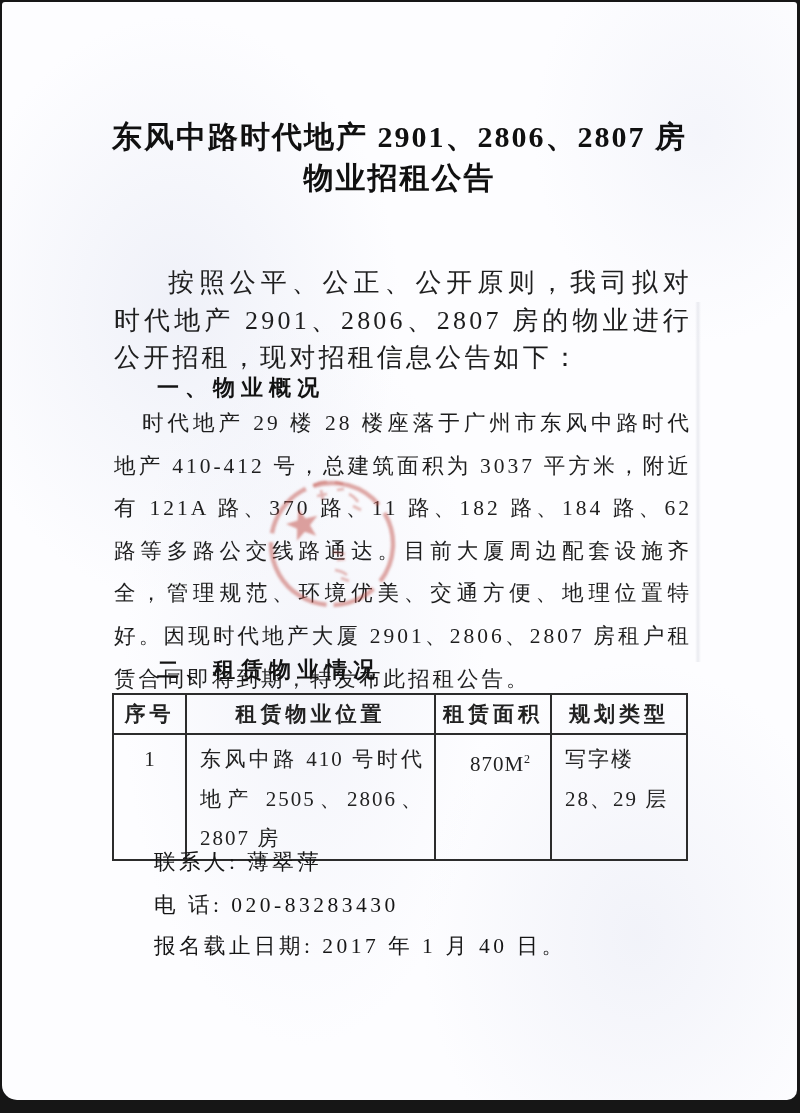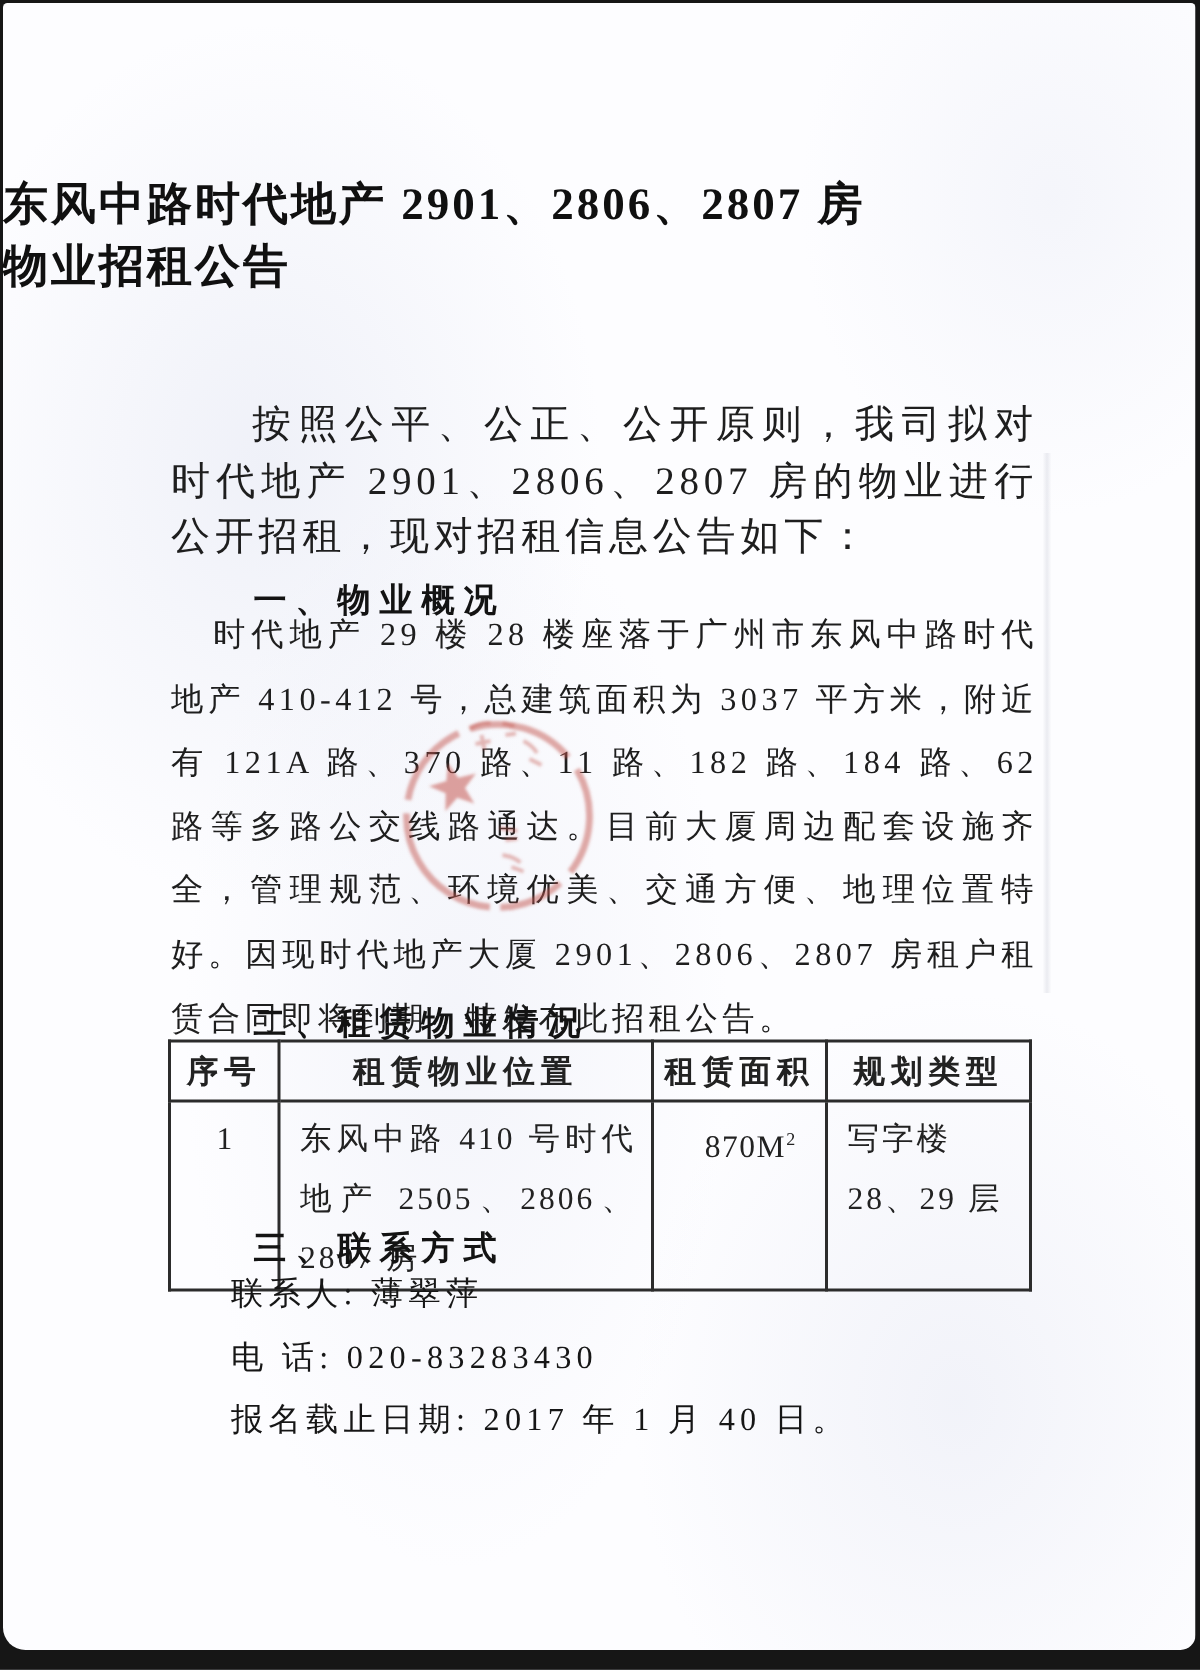--- a/index.html
+++ b/index.html
@@ -21,31 +21,31 @@
       #fdfdff;
     border-radius:3px 3px 10px 15px;
     color:#1e1e1e;
   }
   .fold-shadow{
     position:absolute; right:96px; top:300px; width:6px; height:360px;
     background:linear-gradient(to right, transparent, rgba(150,155,175,.18), transparent);
   }
   .title{
     position:absolute; top:114px; left:0; right:0; margin:0;
-    text-align:left; font-size:30px; font-weight:700;
+    text-align:center; font-size:30px; font-weight:700;
     line-height:41px; letter-spacing:2px; color:#101010;
   }
   .title span{display:block;}
   .intro{
     position:absolute; margin:0; top:262px; left:112px; width:578px;
     font-size:26px; line-height:37.5px; letter-spacing:3.2px;
     text-align:justify; text-indent:54px;
   }
   .h{
-    position:absolute; margin:12px; left:155px;
+    position:absolute; margin:0; left:155px;
     font-size:22px; font-weight:700; letter-spacing:6px; color:#131313;
   }
   .sec1{top:371px;}
   .sec2{top:653px;}
   .sec3{top:803px;}
   .body1{
     position:absolute; margin:0; top:400px; left:112px; width:578px;
     font-size:21.5px; line-height:42.6px; letter-spacing:3px;
     text-align:justify; text-indent:28px;
   }
@@ -114,21 +114,20 @@
       <tbody>
         <tr>
           <td class="c-no">1</td>
           <td class="c-loc">东风中路 410 号时代地产 2505、2806、2807 房</td>
           <td class="c-area"><span>870M</span><sup>2</sup></td>
           <td class="c-type">写字楼 28、29 层</td>
         </tr>
       </tbody>
     </table>
 
-    <h2 class="h sec3">三、联系方式</h2>
 
     <p class="contact-line cl-person">
       <span>联系人:</span>
       <span>薄翠萍</span>
     </p>
 
     <p class="contact-line cl-phone">
       <span>电 话:</span>
       <span>020-83283430</span>
     </p>

